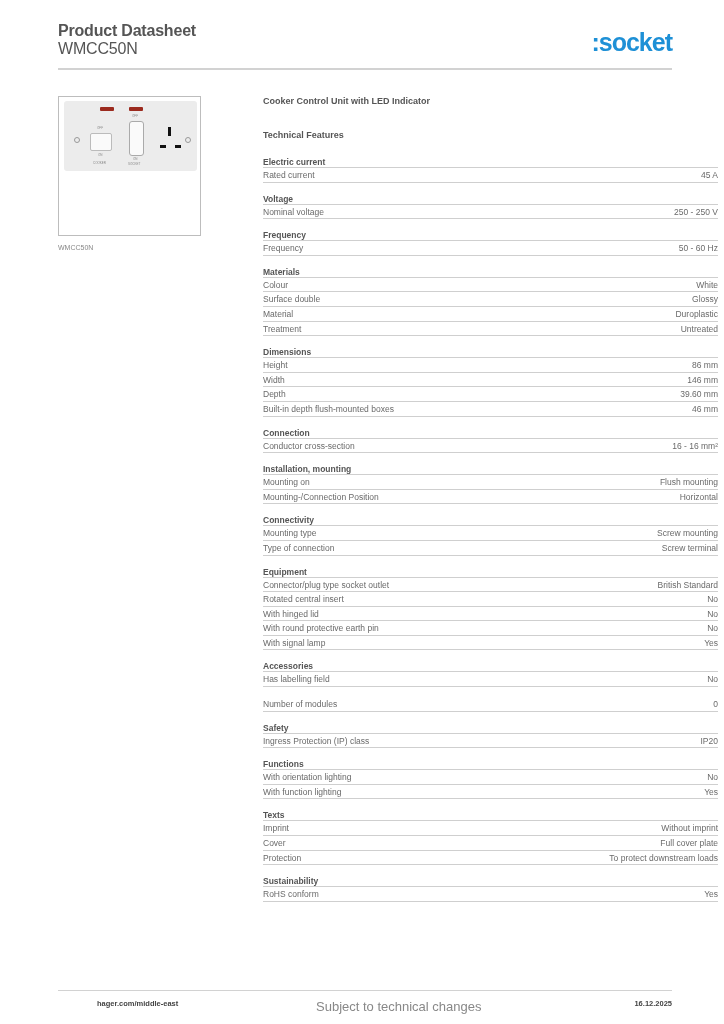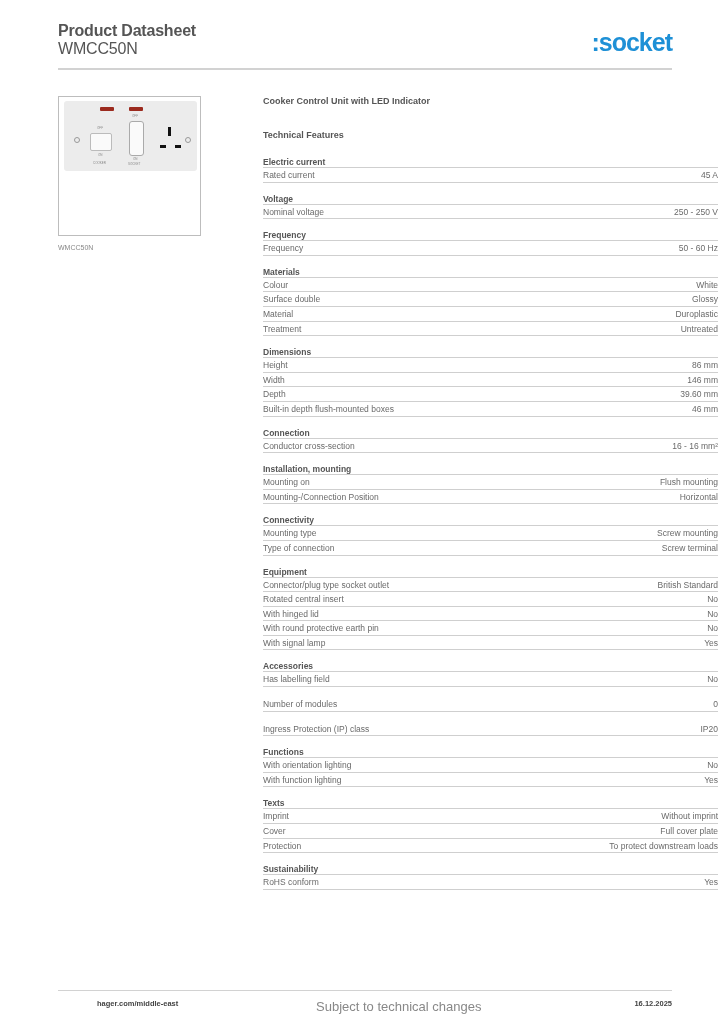--- a/index.html
+++ b/index.html
@@ -191,20 +191,21 @@
           <span class="val">No</span>
         </div>
       </div>
       <div class="group">
         <div class="row">
           <span class="lbl">Number of modules</span>
           <span class="val">0</span>
         </div>
       </div>
       <div class="group">
+        <div class="group-title">Safety</div>
         <div class="row">
           <span class="lbl">Ingress Protection (IP) class</span>
           <span class="val">IP20</span>
         </div>
       </div>
       <div class="group">
         <div class="group-title">Functions</div>
         <div class="row">
           <span class="lbl">With orientation lighting</span>
           <span class="val">No</span>

